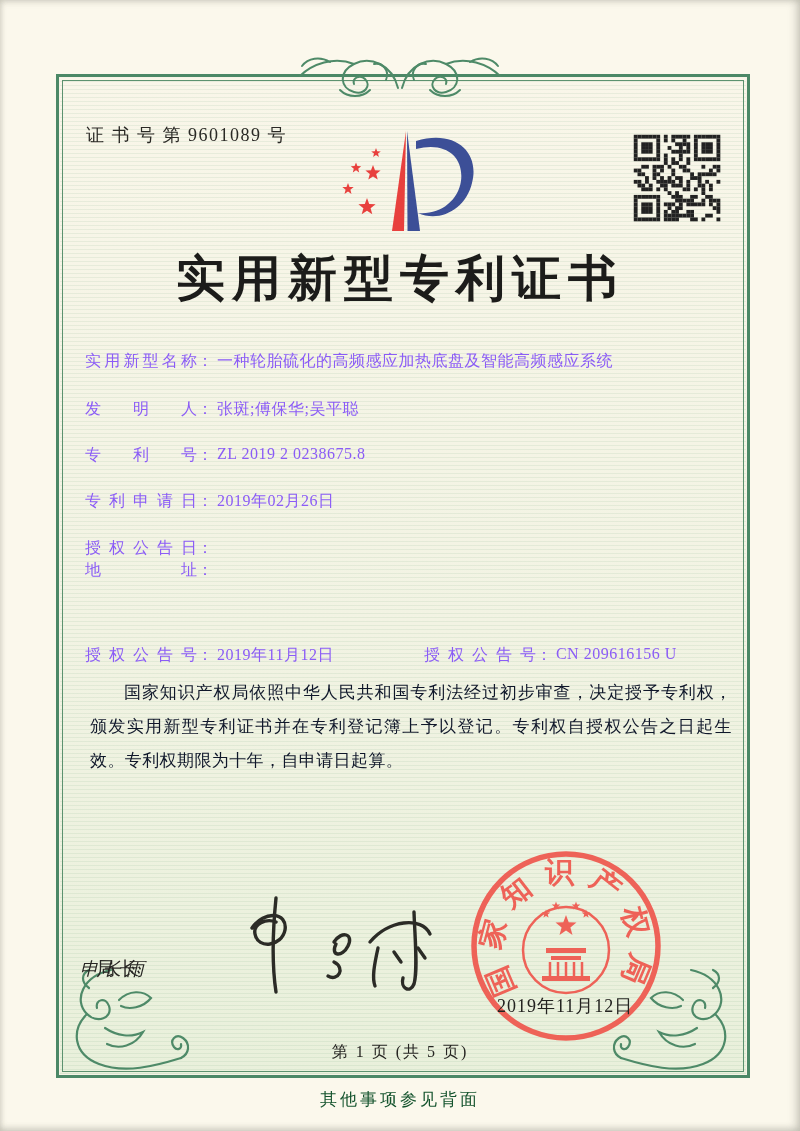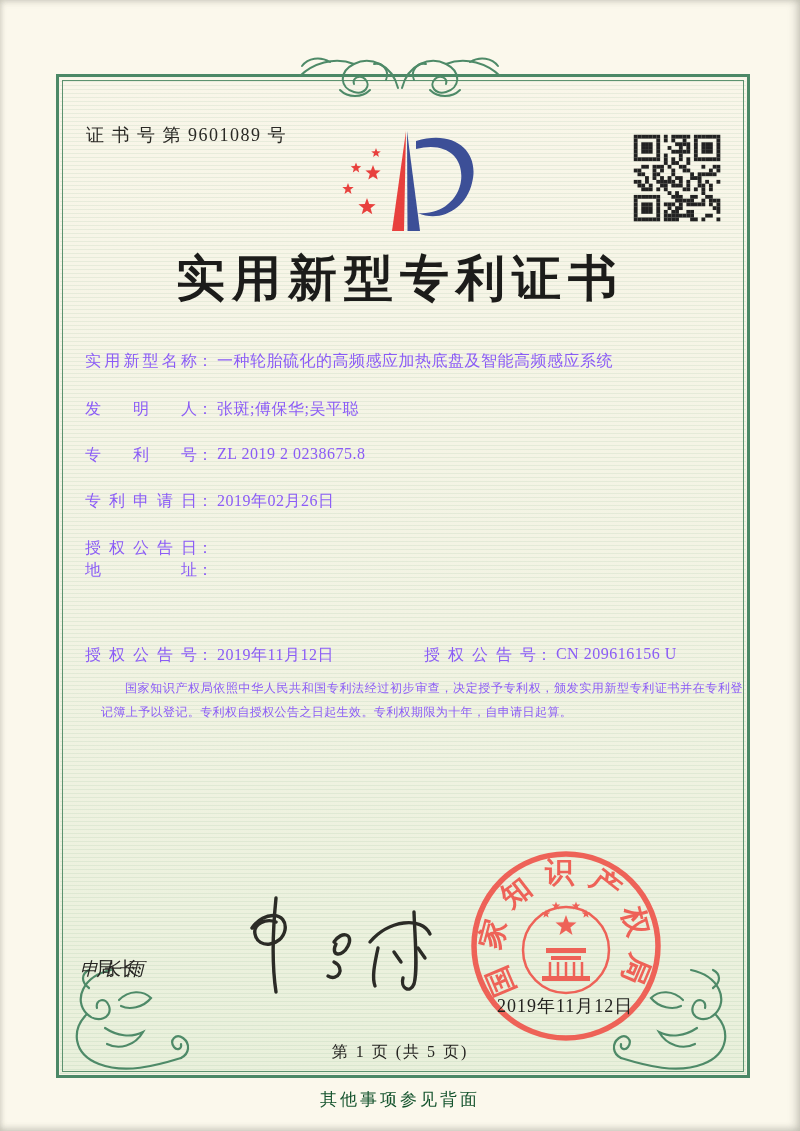--- a/index.html
+++ b/index.html
@@ -25,22 +25,22 @@
   .abs{position:absolute;}
   .cert-no{left:86px; top:123px; font-size:18px; letter-spacing:1.5px; color:#2a2925;text-align:right;}
   .title{left:0; top:246px; width:800px; text-align:center; font-size:49px; font-weight:bold;
          letter-spacing:7px; color:#1c1c1a;}
   .frow{left:85px; display:flex; align-items:flex-start; font-size:16px; color:#8b5cf6;justify-content:space-between;}
   .flabel{display:inline-block; width:112px; text-align:justify; text-align-last:justify; white-space:nowrap;}
   .fcolon{display:inline-block; width:14px;}
   .fvalue{margin-left:6px; letter-spacing:.5px;}
   .addr-val{width:452px; line-height:1.85;}
   .pair2{margin-left:90px; display:flex;}
-  .paras{left:101px; top:676px; width:642px; font-size:12px; line-height:2.0;
-         text-align:justify; letter-spacing:.4px; color:#8b5cf6;}
+  .paras{left:90px; top:676px; width:642px; font-size:17px; line-height:2.0;
+         text-align:justify; letter-spacing:.4px; color:#0f172a;}
   .paras p{margin:0; text-indent:2em;}
   .director-label{left:96px; top:956px; font-size:19px; letter-spacing:5px;}
   .director-name{left:80px; top:957px; font-size:18px; letter-spacing:5px;font-style:italic;}
   .sig{left:222px; top:884px;}
   .seal{left:468px; top:848px; opacity:.93;}
   .seal-date{left:497px; top:994px; font-size:18px; letter-spacing:1px; color:#232320; z-index:5;}
   .page-info{left:0; top:1042px; width:800px; text-align:center; font-size:16px; letter-spacing:2px;}
   .back-note{left:0; top:1088px; width:800px; text-align:center; font-size:17px; letter-spacing:3px; color:#14532d;}
   .qr{left:630px; top:131px;}
   .logo{left:330px; top:131px;}

